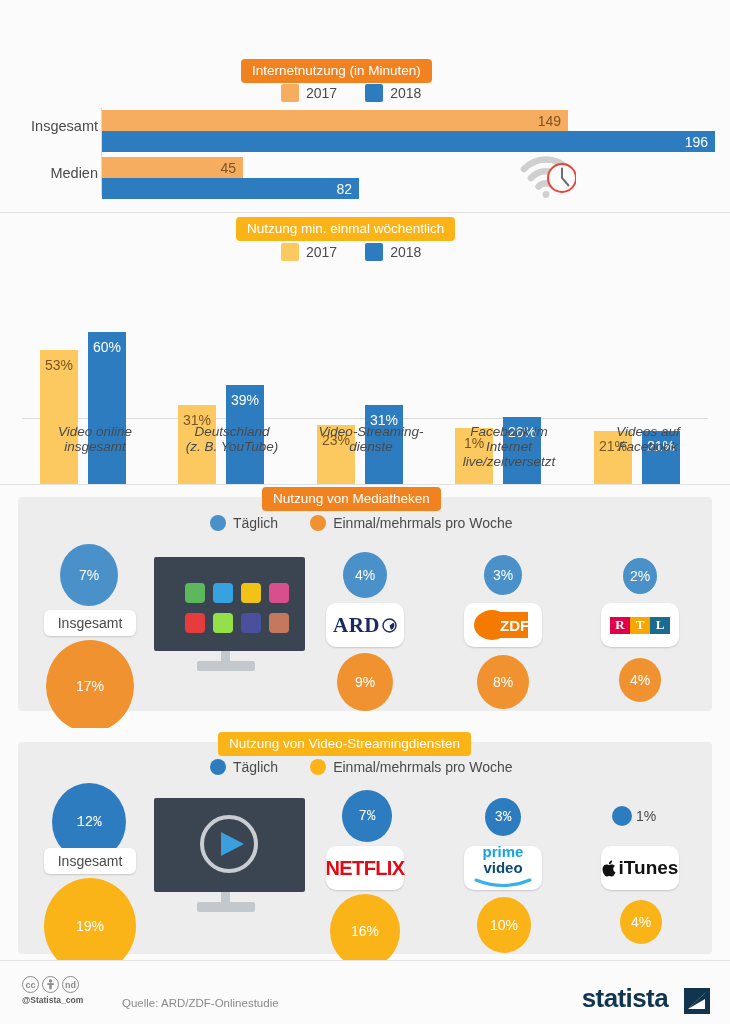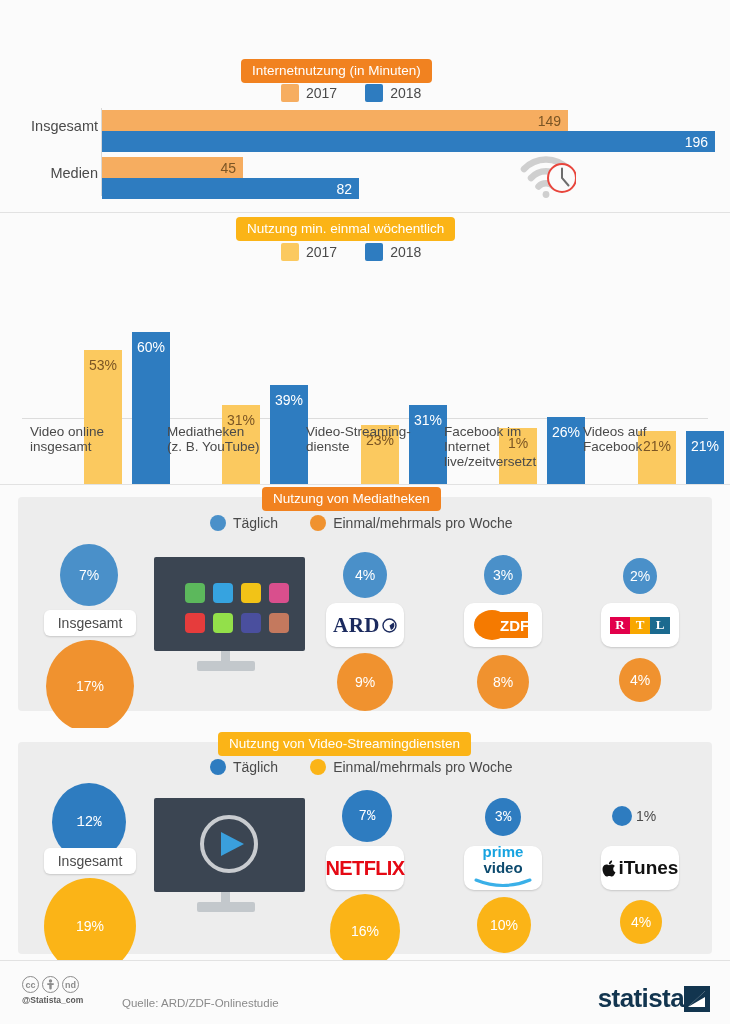--- a/index.html
+++ b/index.html
@@ -53,33 +53,33 @@
   .hbar.y18 span { color: #ffffff; }
   .axis-left { position: absolute; width: 1px; background: #d8d8d8; }
 
   
   .wifi { position: absolute; left: 520px; top: 155px; width: 56px; height: 44px; }
 
   
   .sec2 { position: absolute; left: 0; top: 213px; width: 730px; height: 272px; background: #fbfbfb; }
   .sec2 .divider { position: absolute; left: 0; top: 271px; width: 730px; height: 1px; background: #e2e2e2; }
   .vaxis { position: absolute; left: 22px; top: 205px; width: 686px; height: 1px; background: #dcdcdc; }
-  .vbar { position: absolute; bottom: 0; width: 38px; margin-left: 44px; }
+  .vbar { position: absolute; bottom: 0; width: 38px; }
   .vbar .box { width: 100%; position: absolute; bottom: 0; }
   .vbar.y17 .box { background: #fbc95f; }
   .vbar.y18 .box { background: #2e7cc0; }
   .vbar .val {
     position: absolute; width: 100%; text-align: center;
     font-size: 14px; top: 5px;
   }
   .vbar.y17 .val { color: #7b5524; }
   .vbar.y18 .val { color: #ffffff; }
   .cat-label {
-    position: absolute; top: 211px; text-align: left;
-    font-size: 13.5px; color: #4a4a4a; line-height: 15px; width: 150px;
+    position: absolute; top: 211px; text-align: center;
+    font-size: 13.5px; color: #4a4a4a; line-height: 15px; width: 150px; font-style: italic;
   }
 
   
   .panel { position: absolute; background: #ededed; border-radius: 4px; }
   .panel-sec { position: absolute; left: 0; width: 730px; background: #fbfbfb; }
 
   .circ {
     position: absolute; border-radius: 50%;
     display: flex; align-items: center; justify-content: center;
     color: #ffffff; font-size: 14px;
@@ -219,21 +219,21 @@
 
     <div class="vbar y17" style="left:178px; height:205px;">
       <div class="box" style="height:80px;"></div>
       <div class="val" style="top:132px;">31%</div>
     </div>
     <div class="vbar y18" style="left:226px; height:205px;">
       <div class="box" style="height:100px;"></div>
       <div class="val" style="top:112px;">39%</div>
     </div>
     <div class="cat-label" style="left:167px; width:130px;">
-      <div>Mediatheken</div>
+      <div>Deutschland</div>
       <div>(z. B. YouTube)</div>
     </div>
 
     <div class="vbar y17" style="left:317px; height:205px;">
       <div class="box" style="height:60px;"></div>
       <div class="val" style="top:152px;">23%</div>
     </div>
     <div class="vbar y18" style="left:365px; height:205px;">
       <div class="box" style="height:80px;"></div>
       <div class="val" style="top:132px;">31%</div>
@@ -445,21 +445,21 @@
             <circle cx="4.5" cy="2" r="1.7" fill="#8c8c8c"></circle>
             <rect x="3.3" y="4" width="2.4" height="6.5" rx="1" fill="#8c8c8c"></rect>
             <rect x="1" y="4.3" width="7" height="1.6" rx=".8" fill="#8c8c8c"></rect>
           </svg>
         </div>
         <div class="cc-i">nd</div>
       </div>
       <div class="cc-handle">@Statista_com</div>
     </div>
     <div class="source" style="position:absolute; left:122px; top:36px;">Quelle: ARD/ZDF-Onlinestudie</div>
-    <div style="position:absolute; right:20px; top:22px; display:flex; align-items:center; gap:0;">
+    <div style="position:absolute; right:20px; top:22px; display:flex; align-items:flex-end; gap:16px;">
       <span class="statista">statista</span>
       <svg width="26" height="26" viewBox="0 0 26 26">
         <rect width="26" height="26" fill="#12354f"></rect>
         <path d="M4 21 L21 5 L21 21 Z" fill="#ffffff"></path>
         <path d="M4 21 L21 5 L21 11 Z" fill="#12354f"></path>
       </svg>
     </div>
   </div>
 
 </div>

